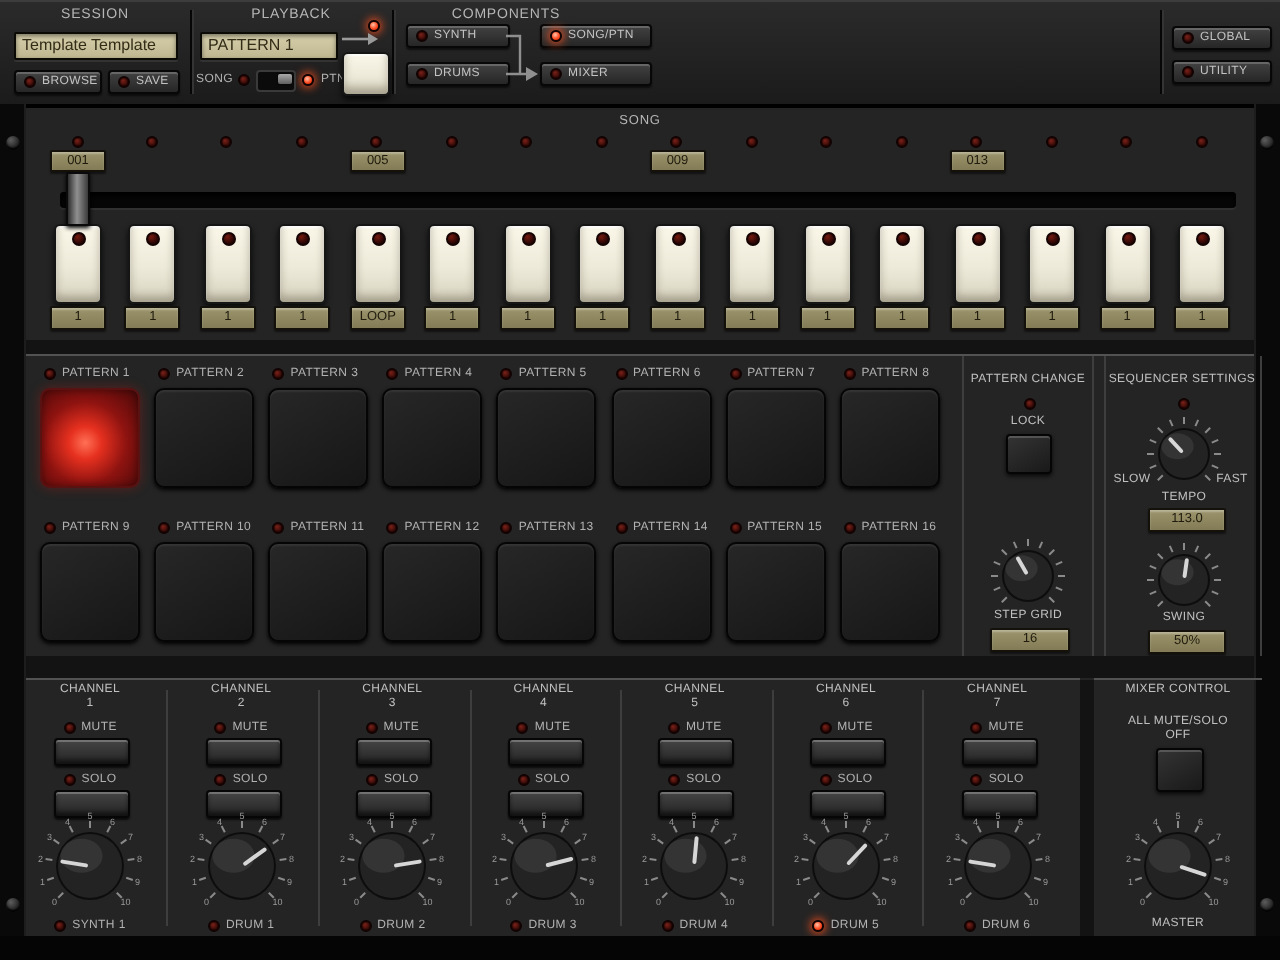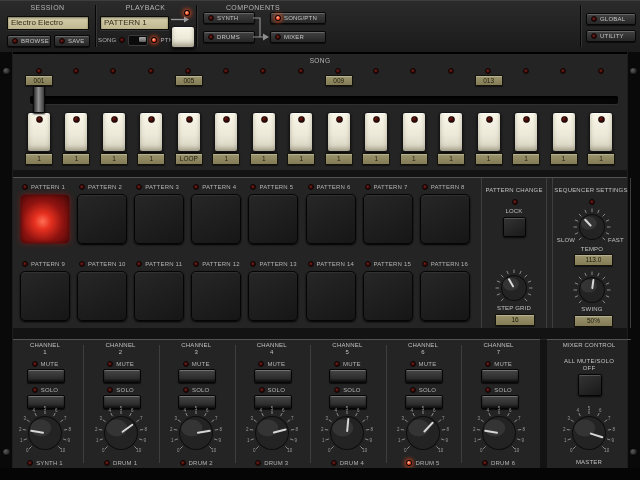--- a/index.html
+++ b/index.html
@@ -63,21 +63,21 @@
        border:1px solid #0a0a0a;border-radius:1px;box-shadow:0 1px 2px #000;}
 </style>
 </head>
 <body>
 
 <div id="app">
 
   <div id="topbar">
 
     <div class="sectitle" style="left:0;top:4px;width:95px">SESSION</div>
-    <div class="lcd" style="left:7px;top:16px;width:74px;height:12px">Electro Electro</div>
+    <div class="lcd" style="left:7px;top:16px;width:74px;height:12px">Template Template</div>
     <div class="dbtn" style="left:7px;top:35px;width:34px;height:10px">
       <span class="led"></span>
       <span>BROWSE</span>
     </div>
     <div class="dbtn" style="left:54px;top:35px;width:26px;height:10px">
       <span class="led"></span>
       <span>SAVE</span>
     </div>
     <div class="vsep" style="left:95px"></div>
 

